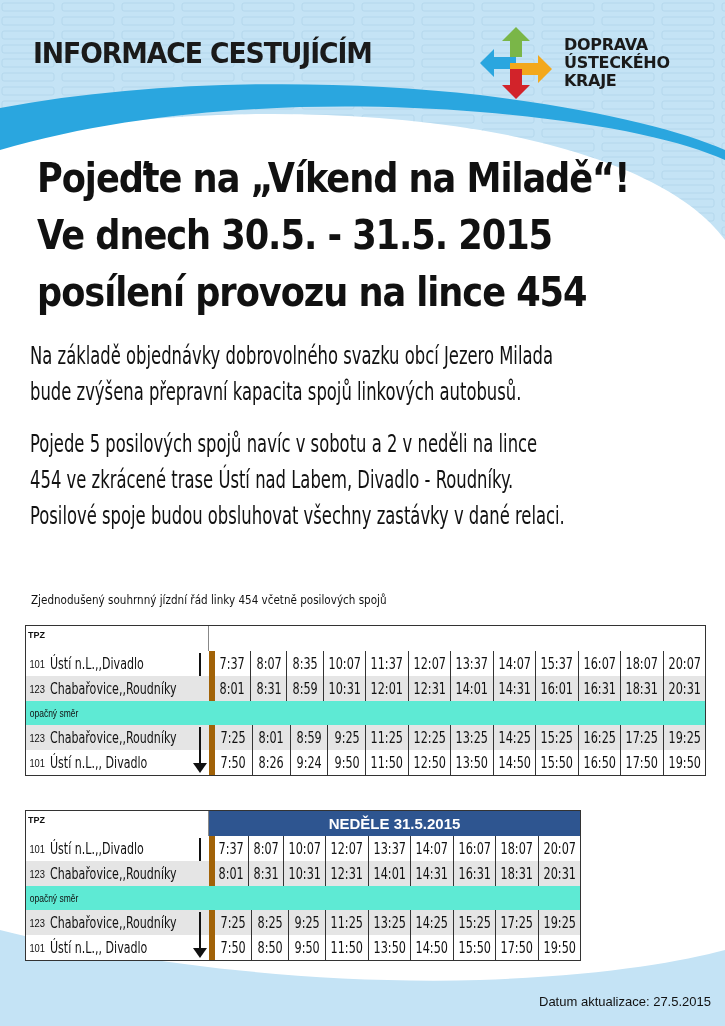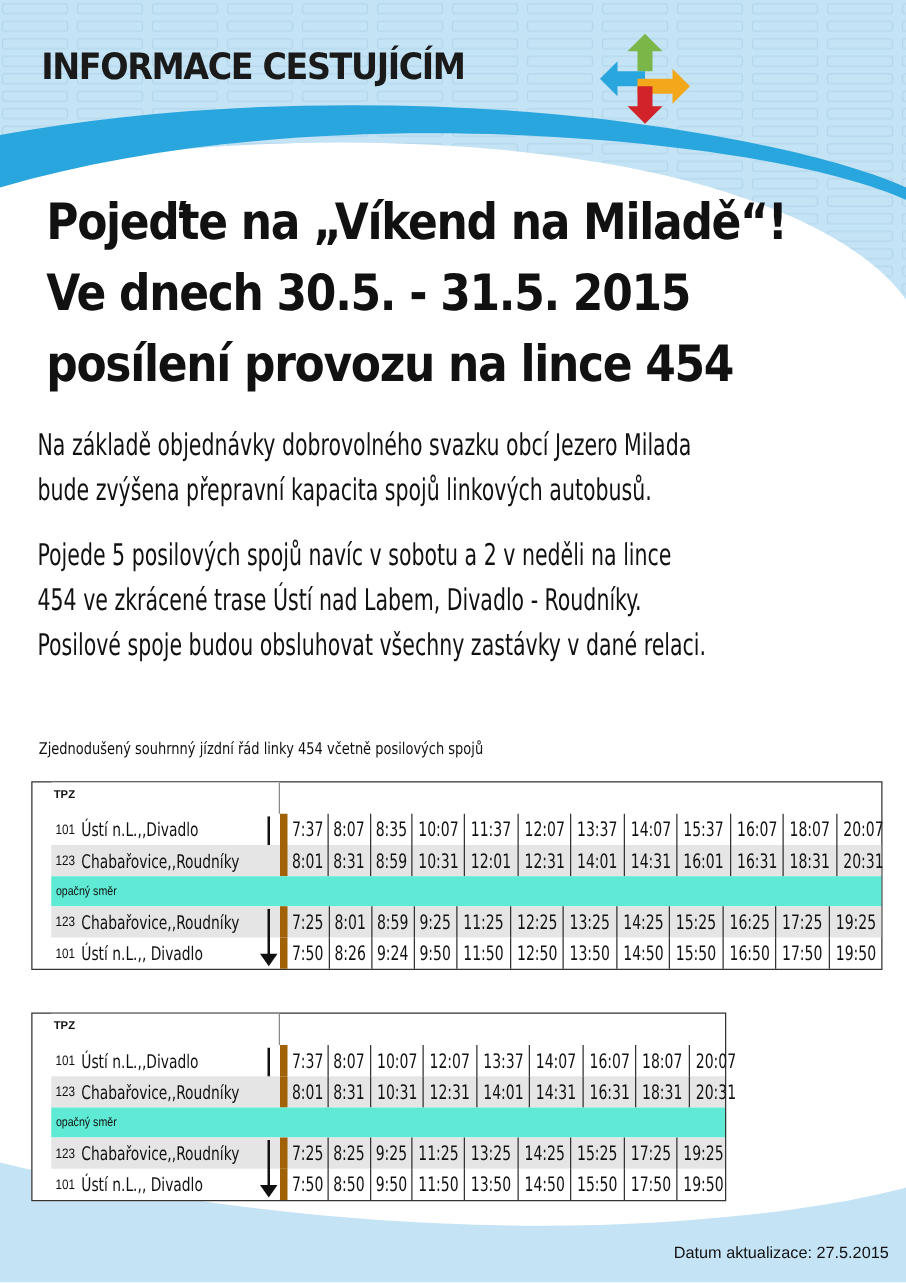--- a/index.html
+++ b/index.html
@@ -39,21 +39,21 @@
 
   .caption {
     position: absolute; left: 31px; top: 592px; z-index: 2;
     font-family: "DejaVu Sans", sans-serif; font-size: 13px; color: #111; white-space: nowrap;
     transform: scaleX(0.8); transform-origin: left top;
   }
 
   .tt { position: absolute; left: 25px; z-index: 2; border: 1px solid #333; background: #fff; }
   .tt-sat { top: 625px; width: 681px; }
   .tt-sun { top: 810px; width: 556px; }
-  .tt-row { display: flex; height: 25px; align-items: stretch; position: relative; margin-left: 15px; }
+  .tt-row { display: flex; height: 25px; align-items: stretch; position: relative; }
   .tt-row.light { background: #e5e5e5; }
   .tt-row.gray { background: #5eead4; height: 24px; }
   .tt-row.hdr { height: 25px; }
   .tt-label {
     width: 183px; flex: 0 0 183px; position: relative; display: flex; align-items: center;
     padding-left: 2px; white-space: nowrap; overflow: visible;
   }
   .tt-row.hdr .tt-label { background: #fff; border-right: 1px solid #888; }
   .tpz { font-size: 9px; font-weight: bold; padding-top: 4px; align-self: flex-start; }
   .stop-code { font-size: 11px; margin-right: 4px; transform: scaleX(0.85); display: inline-block; }
@@ -108,20 +108,25 @@
   <svg viewBox="0 0 76 76">
 
     <polygon points="38,2 52,16 44,16 44,32 32,32 32,16 24,16" fill="#7ab648"></polygon>
 
     <polygon points="2,38 16,24 16,32 38,32 38,44 16,44 16,52" fill="#2aa6df"></polygon>
 
     <polygon points="74,38 60,52 60,44 32,44 32,32 60,32 60,24" fill="#f3a81c" transform="translate(0,6)"></polygon>
 
     <polygon points="38,74 24,60 32,60 32,44 44,44 44,60 52,60" fill="#d2232a"></polygon>
   </svg>
+  <div class="logo-text">
+    <div>DOPRAVA</div>
+    <div>ÚSTECKÉHO</div>
+    <div>KRAJE</div>
+  </div>
 </div>
 
 <div class="headline">
   <div>Pojeďte na „Víkend na Miladě“!</div>
   <div>Ve dnech 30.5. - 31.5. 2015</div>
   <div>posílení provozu na lince 454</div>
 </div>
 
 <div class="para para1">
   <div>Na základě objednávky dobrovolného svazku obcí Jezero Milada</div>
@@ -331,20 +336,21 @@
         </div>
       </div>
     </div>
 </div>
 
 <div class="tt tt-sun">
   <div class="tt-row hdr">
     <div class="tt-label">
         <span class="tpz">TPZ</span>
       </div>
+    <div class="day-banner">NEDĚLE 31.5.2015</div>
   </div>
   <div class="tt-row">
       <div class="tt-label">
         <span class="stop-code">101</span>
         <span class="stop-name">Ústí n.L.,,Divadlo</span>
         <svg class="arrow" viewBox="0 0 14 46">
           <rect x="6" y="0" width="2" height="38" fill="#111"></rect>
           <polygon points="0,36 14,36 7,46" fill="#111"></polygon>
         </svg>
       </div>

